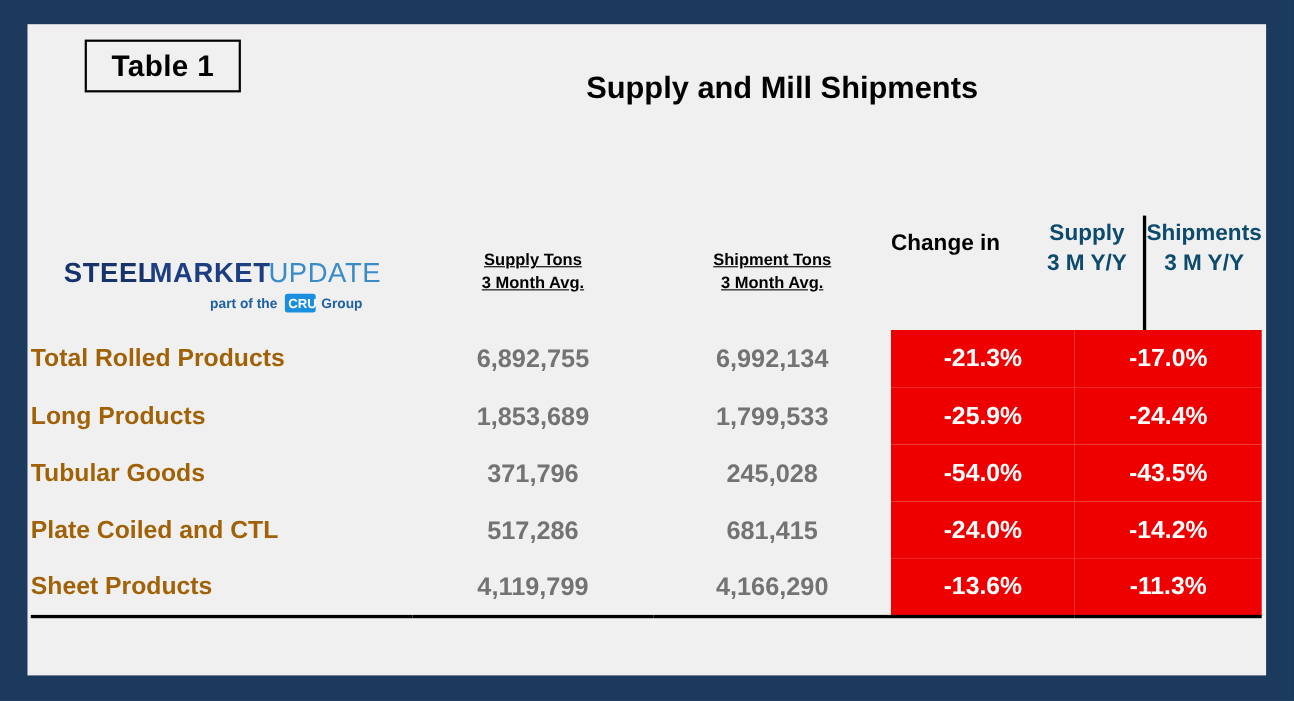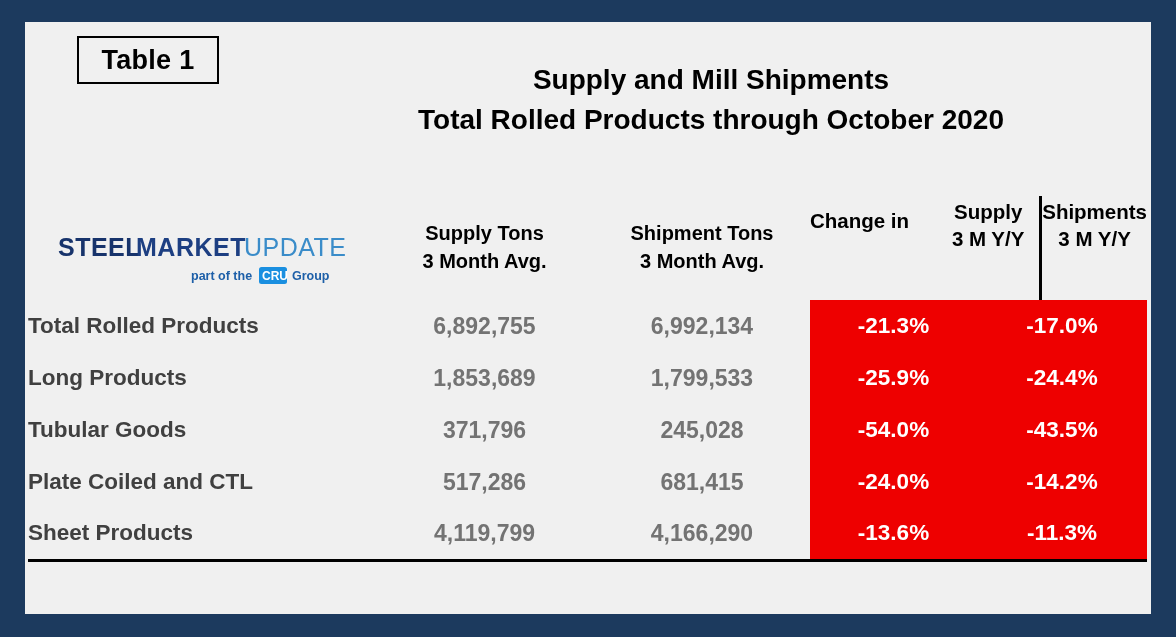--- a/index.html
+++ b/index.html
@@ -104,25 +104,26 @@
     height: 104px;
     vertical-align: middle;
     border-top: 3px solid #000;
   }
   .hdr-logo {
     border-right: 2px solid #000;
     position: relative;
   }
   .hdr-col {
     text-align: center;
-    font-size: 20px;
+    font-size: 15px;
     font-weight: bold;
     color: #000;
     line-height: 1.38;
     border-right: 2px solid #000;
+    text-decoration: underline;
   }
   .hdr-change {
     padding: 0 !important;
     border-right: none !important;
   }
   .chg-wrap {
     display: flex;
     flex-direction: row;
     height: 104px;
     justify-content: flex-start;
@@ -138,39 +139,39 @@
   }
   .chg-bottom {
     display: flex;
     flex: 1;
   }
   .chg-sub {
     flex: 1;
     text-align: center;
     font-size: 20.5px;
     font-weight: bold;
-    color: #000000;
+    color: #0c4a6e;
     line-height: 1.34;
     padding-top: 2px;
   }
   .chg-sub.left  { border-right: 3px solid #000; }
 
   
   .data-row td {
     height: 52px;
     vertical-align: middle;
     border-top: 2px solid #000;
   }
   .data-row:first-of-type td { border-top: 3px solid #000; }
   #tbl tbody tr:last-child td { border-bottom: 3px solid #000; }
 
   .cell-label {
     font-size: 22.5px;
     font-weight: bold;
-    color: #404040;
+    color: #a16207;
     padding-left: 8px;
     border-right: 2px solid #000;
     white-space: nowrap;
   }
   .cell-num {
     font-size: 23px;
     font-weight: bold;
     color: #737373;
     text-align: center;
     border-right: 2px solid #000;
@@ -208,21 +209,20 @@
 </head>
 <body>
 
 <div id="frame">
   <div id="sheet">
 
     <div id="title-area">
       <div id="table-badge">Table 1</div>
       <div id="title-lines">
         <div class="title-line">Supply and Mill Shipments</div>
-        <div class="title-line">Total Rolled Products through October 2020</div>
       </div>
     </div>
 
     <table id="tbl">
       <colgroup>
         <col class="c-label">
           <col class="c-supply">
           <col class="c-ship">
           <col class="c-chg1">
           <col class="c-chg2">

